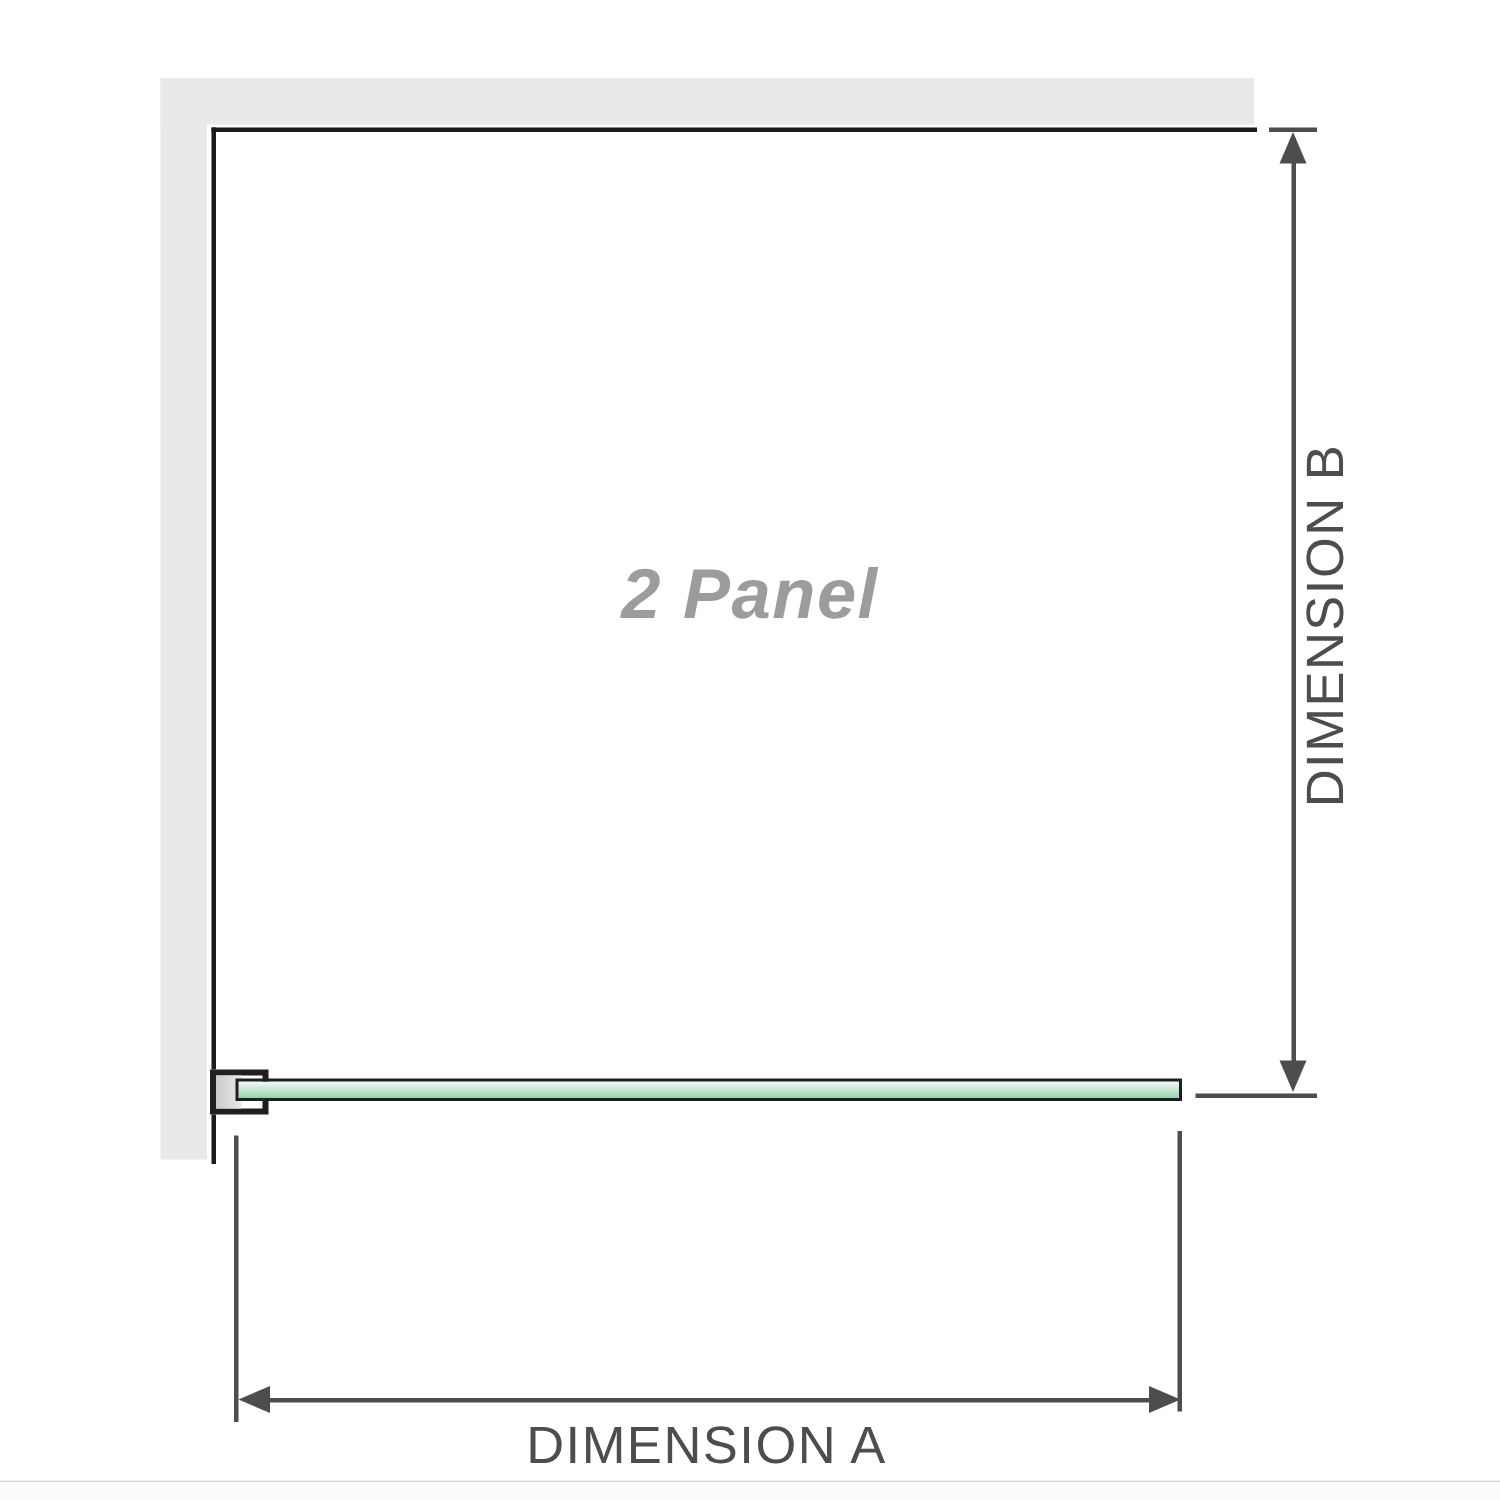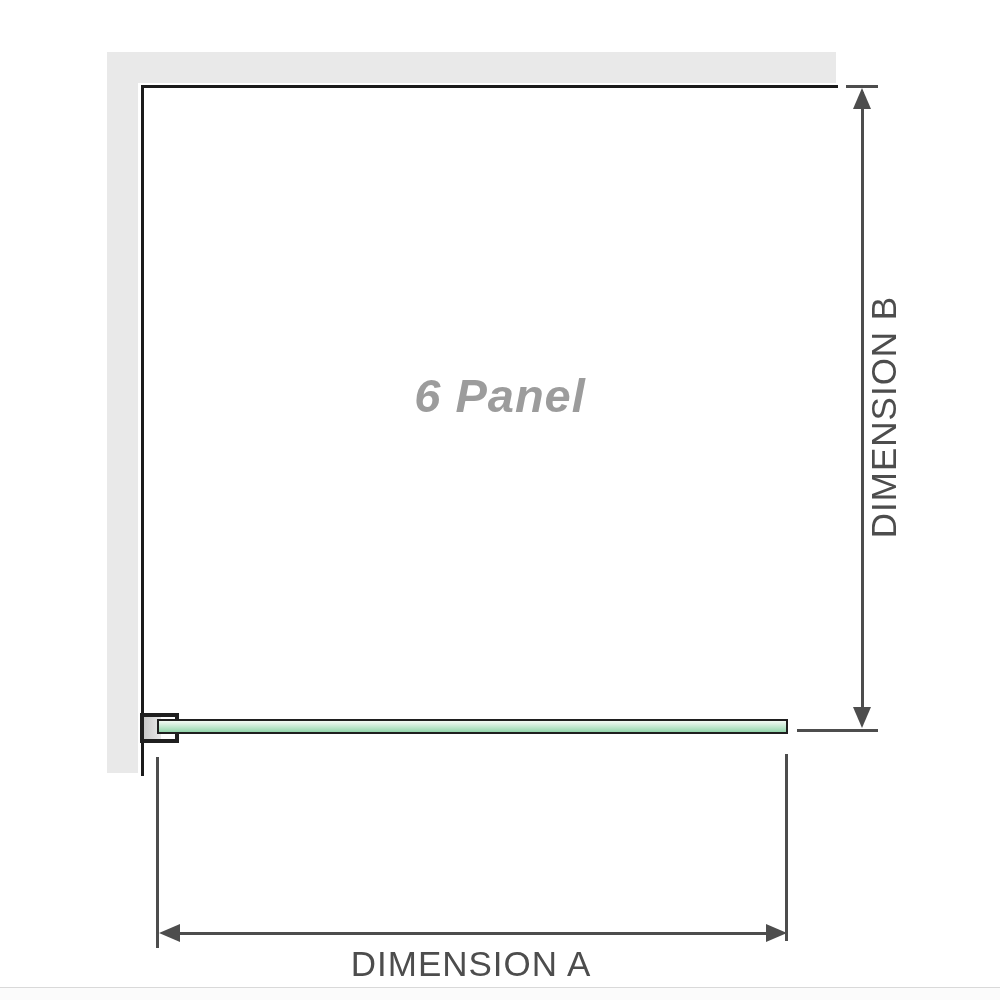--- a/index.html
+++ b/index.html
@@ -94,21 +94,21 @@
 </style>
 </head>
 <body>
 
 <div class="abs wall-top"></div>
 <div class="abs wall-left"></div>
 
 <div class="abs line-top"></div>
 <div class="abs line-left"></div>
 
-<div class="abs panel-label">6 Panel</div>
+<div class="abs panel-label">2 Panel</div>
 
 <div class="abs bracket">
   <div class="abs bracket-block"></div>
 </div>
 <div class="abs glass"></div>
 
 <div class="abs dim dimb-tick-top"></div>
 <div class="abs dim dimb-tick-bottom"></div>
 <div class="abs dim dimb-line"></div>
 <div class="abs arrow-up"></div>

